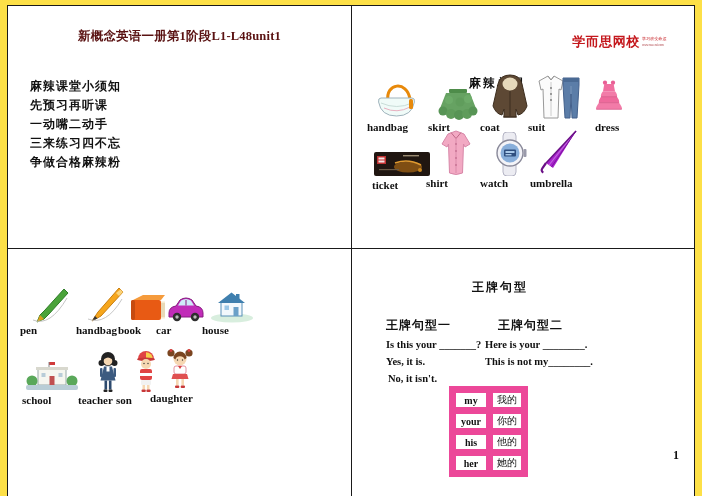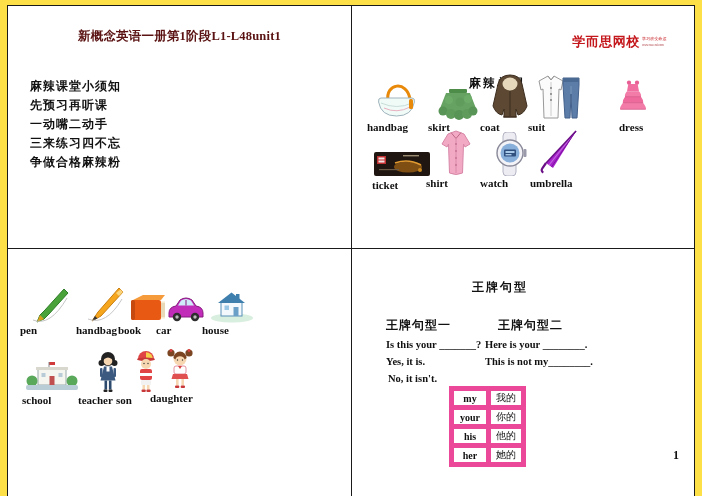--- a/index.html
+++ b/index.html
@@ -42,21 +42,21 @@
   .s3r1 .vicon { height:36px; }
   .s3r2 .vicon { height:44px; }
 
   
   .s4-title { position:absolute; left:0; width:296px; top:30px; text-align:center;
               font-weight:bold; font-size:12px; letter-spacing:2px; }
   .s4-h { position:absolute; top:68px; font-weight:bold; font-size:12px; letter-spacing:1px; }
   .s4-h1 { left:34px; } .s4-h2 { left:146px; }
   .s4-line { position:absolute; font-weight:bold; font-size:10.5px; white-space:nowrap; }
   .p-table { position:absolute; left:97px; top:137px; border-collapse:collapse; }
-  .p-table td { border:5px solid #ec4899; height:12px; text-align:center; vertical-align:middle;
+  .p-table td { border:7px solid #ec4899; height:12px; text-align:center; vertical-align:middle;
                 font-size:10px; padding:0 2px; }
   .p-table td.en { width:37px; font-weight:bold; }
   .p-table td.zh { width:35px; }
 
   .page-num { position:absolute; left:666px; top:448px; width:20px; text-align:center;
               font-weight:bold; font-size:12px; }
   svg { display:block; }
 </style>
 </head>
 <body>
@@ -142,21 +142,21 @@
             <circle cx="19" cy="20" r=".9" fill="#777"></circle>
             <circle cx="19" cy="26" r=".9" fill="#777"></circle>
           <path d="M31 4 h16 v7 l-2 33 h-5 l-1-24 -1 24 h-5 l-2-33 z" fill="#5b7da8" stroke="#44618c"></path>
           <rect x="31" y="4" width="16" height="4" fill="#4a6a94"></rect>
           <line x1="39" y1="12" x2="39" y2="20" stroke="#7b97ba"></line>
         </svg>
       </div>
       <div class="vlabel">suit</div>
     </div>
 
-    <div class="vitem r1" style="left:235px; top:64px;padding-left:32px;">
+    <div class="vitem r1" style="left:211px; top:64px;padding-left:32px;">
       <div class="vicon">
         <svg width="42" height="48" viewBox="0 0 42 48">
           <circle cx="15" cy="4" r="3.2" fill="#e85f95"></circle>
             <circle cx="27" cy="4" r="3.2" fill="#e85f95"></circle>
           <path d="M14 6 h14 l2 11 H12 z" fill="#f06fa0"></path>
           <path d="M12 17 h18 q4 5 3 8 H9 q-1-3 3-8 z" fill="#f27ba8"></path>
           <path d="M9 25 h24 q4 5.5 3.5 9 H5.5 Q5 30.5 9 25 z" fill="#ee6a9c"></path>
           <path d="M6 34 h30 q5 6 4.5 10 H1.5 Q1 40 6 34 z" fill="#f27ba8"></path>
           <path d="M9 25 h24" stroke="#d14b80"></path>
             <path d="M6 34 h30" stroke="#d14b80"></path>

